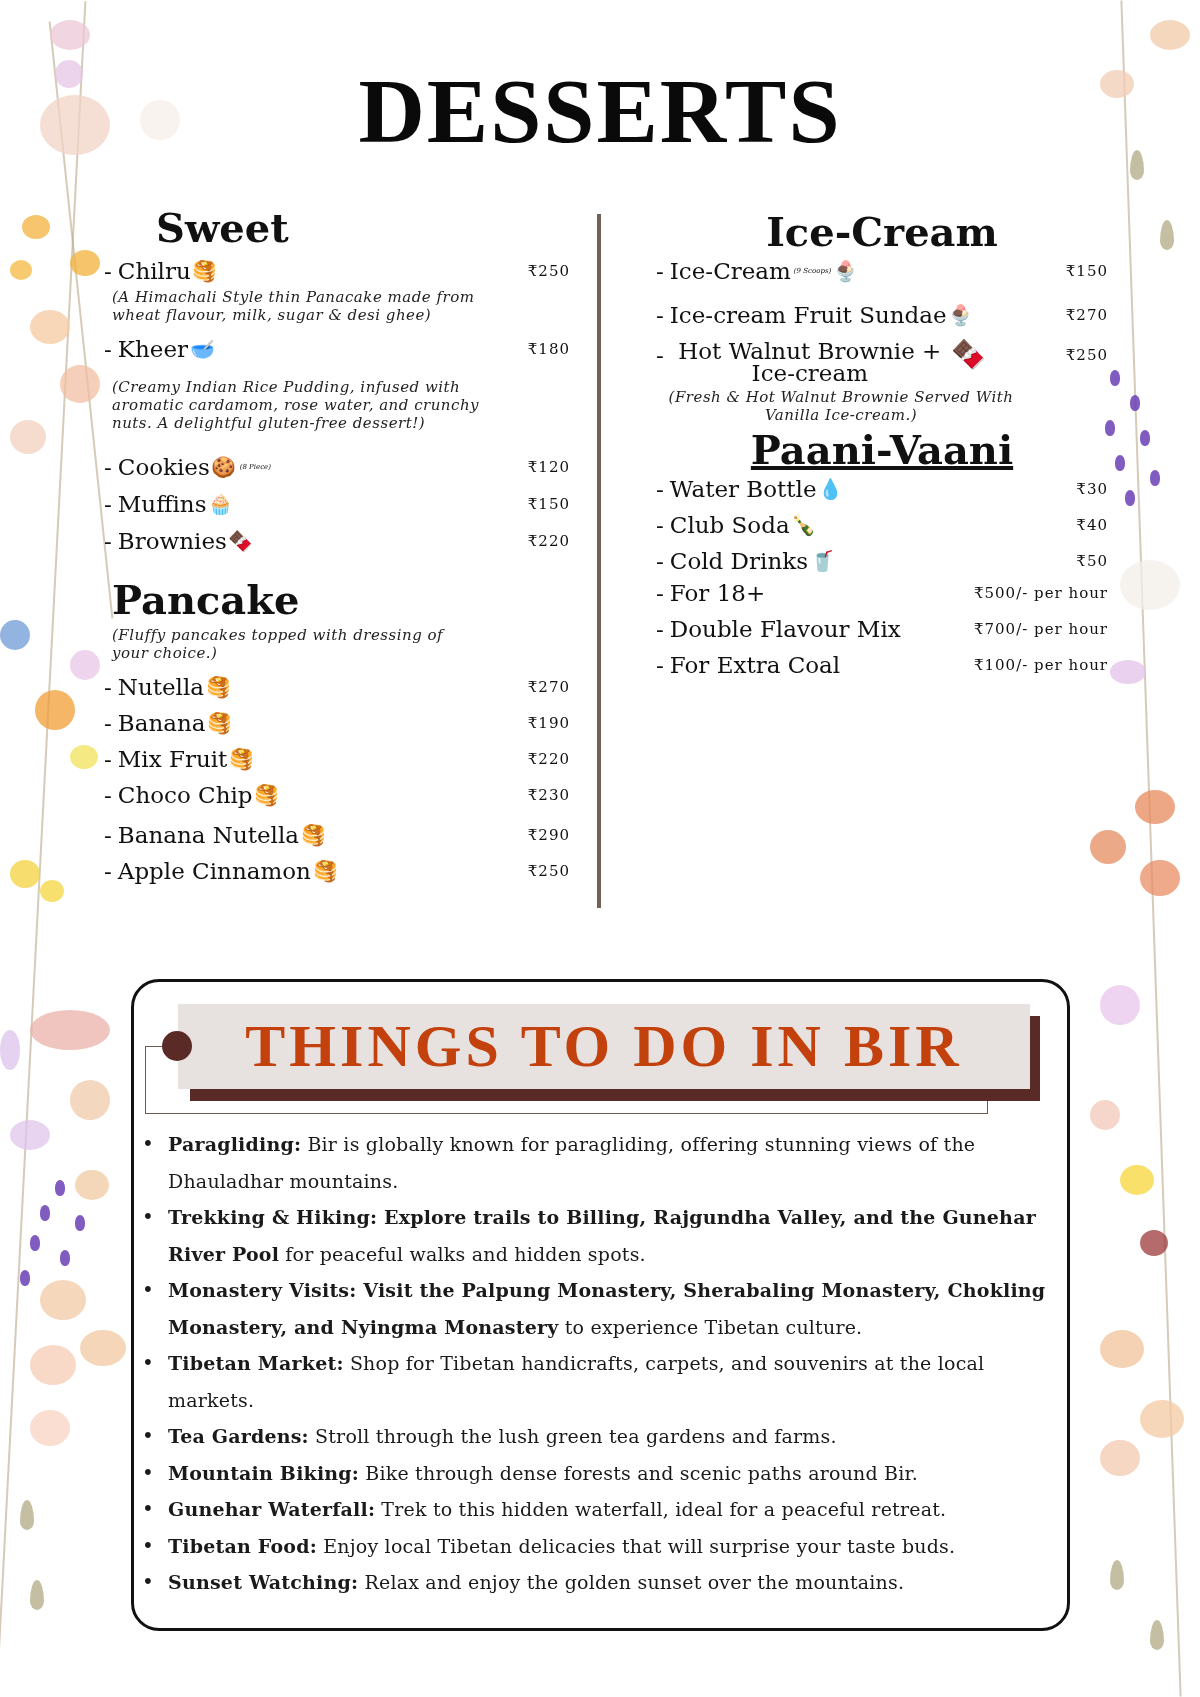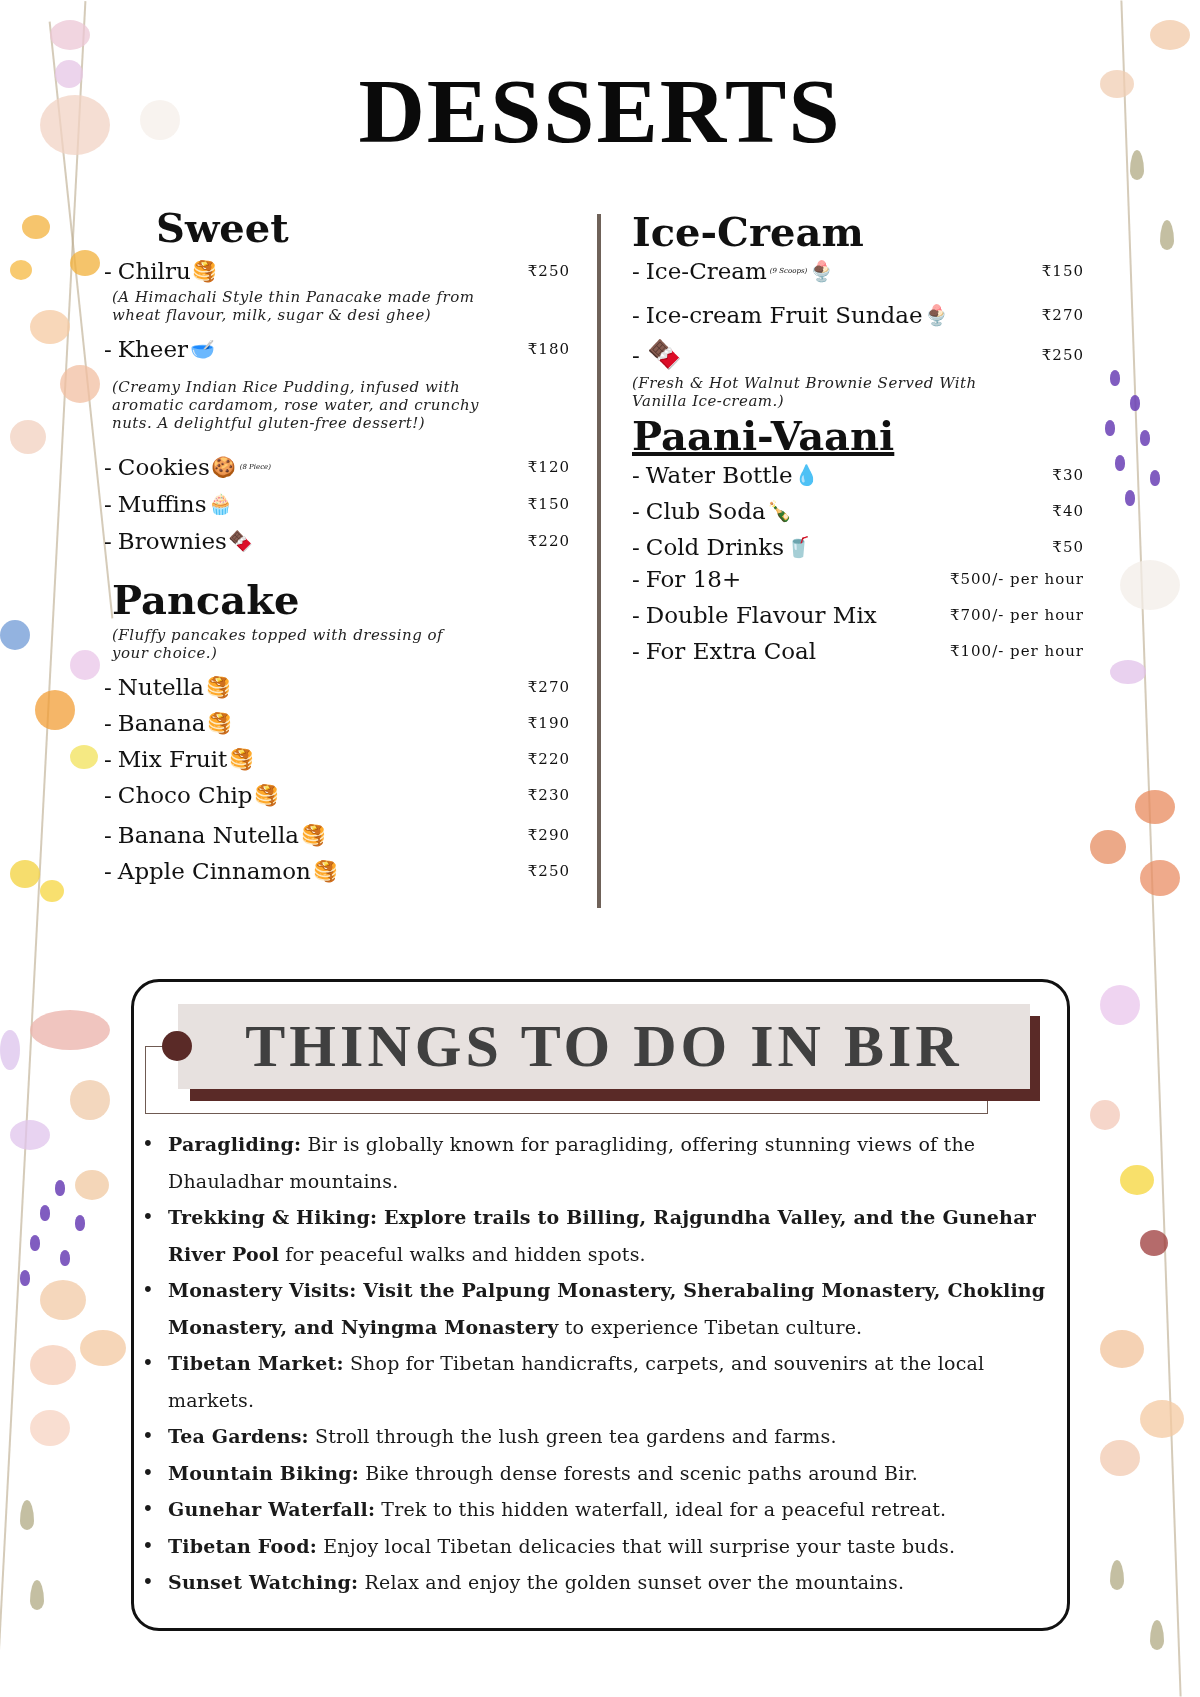--- a/index.html
+++ b/index.html
@@ -15,21 +15,21 @@
   .lav { position: absolute; width: 10px; height: 16px; border-radius: 50% 50% 45% 45%; background: #6a3fb5; opacity: 0.85; }
   .leaf { position: absolute; width: 14px; height: 30px; border-radius: 50% 50% 50% 50% / 70% 70% 30% 30%; background: #9c9464; opacity: 0.6; }
 
   .title {
     position: absolute; top: 58px; left: 0; width: 1200px; text-align: center;
     font-family: "Liberation Serif", serif; font-weight: bold; font-size: 92px; letter-spacing: 2px; color: #0a0a0a;
   }
 
   .col { position: absolute; top: 200px; }
   .col.left { left: 112px; width: 458px; }
-  .col.right { left: 632px; width: 452px; }
+  .col.right { left: 656px; width: 452px; text-align: center; }
   .divider { position: absolute; left: 597px; top: 214px; width: 4px; height: 694px; background: #6f6259; }
 
   .cat { font-family: "DejaVu Serif", serif; font-weight: bold; font-size: 40px; line-height: 48px; color: #111; }
   .cat .ico { font-size: 30px; }
   .item { position: relative; display: flex; align-items: center; font-size: 23px; line-height: 30px; color: #111; }
   .item .dash { margin-right: 6px; }
   .item .ico { font-size: 20px; margin-left: 2px; }
   .item .note { font-size: 7px; font-style: italic; margin-left: 3px; }
   .item .price { position: absolute; right: 0; top: 0; font-size: 15px; letter-spacing: 1px; }
   .desc { font-style: italic; font-size: 15px; line-height: 18px; letter-spacing: 0.5px; color: #222; }
@@ -38,21 +38,21 @@
   .box {
     position: absolute; left: 131px; top: 979px; width: 939px; height: 652px;
     border: 3px solid #111; border-radius: 28px; background: #ffffff;
   }
   .banner-outline { position: absolute; left: 145px; top: 1046px; width: 843px; height: 68px; border: 1px solid #6f5a52; border-top: none; border-right: 1px solid #6f5a52; }
   .banner-shadow { position: absolute; left: 190px; top: 1016px; width: 850px; height: 85px; background: #5a2a27; }
   .banner {
     position: absolute; left: 178px; top: 1004px; width: 852px; height: 85px; background: #e7e1df;
     display: flex; align-items: center; justify-content: center;
   }
-  .banner-text { font-family: "Liberation Serif", serif; font-weight: bold; font-size: 60px; letter-spacing: 4px; color: #404040; }
+  .banner-text { font-family: "Liberation Serif", serif; font-weight: bold; font-size: 60px; letter-spacing: 4px; color: #c2410c; }
   .banner-dot { position: absolute; left: 162px; top: 1031px; width: 30px; height: 30px; border-radius: 50%; background: #5a2a27; }
   .banner-line { position: absolute; left: 146px; top: 1046px; width: 18px; height: 1px; background: #6f5a52; }
 
   .todo { position: absolute; left: 140px; top: 1126px; width: 920px; list-style: none; }
   .todo li { position: relative; padding-left: 28px; font-size: 19px; line-height: 36.5px; color: #1a1a1a; letter-spacing: 0.2px; }
   .todo li .bullet { position: absolute; left: 2px; top: 0; font-size: 20px; }
   .todo li b { font-weight: bold; }
 </style>
 </head>
 <body>
@@ -221,20 +221,21 @@
 
   <div class="item" style="margin-top:14px;">
     <span class="dash">-</span>
     <span>Ice-cream Fruit Sundae</span>
     <span class="ico">🍨</span>
     <span class="price">₹270</span>
   </div>
 
   <div class="item" style="margin-top:10px;align-items:flex-start;">
     <span class="dash">-</span>
+    <span style="width:280px;line-height:22px;">Hot Walnut Brownie + Ice-cream</span>
     <span class="ico" style="font-size:28px;">🍫</span>
     <span class="price">₹250</span>
   </div>
   <div class="desc" style="width:370px;margin-top:4px;">(Fresh &amp; Hot Walnut Brownie Served With Vanilla Ice-cream.)</div>
 
   <div class="cat" style="margin-top:2px;text-decoration:underline;">Paani-Vaani</div>
   <div class="item" style="margin-top:0px;">
     <span class="dash">-</span>
     <span>Water Bottle</span>
     <span class="ico">💧</span>

